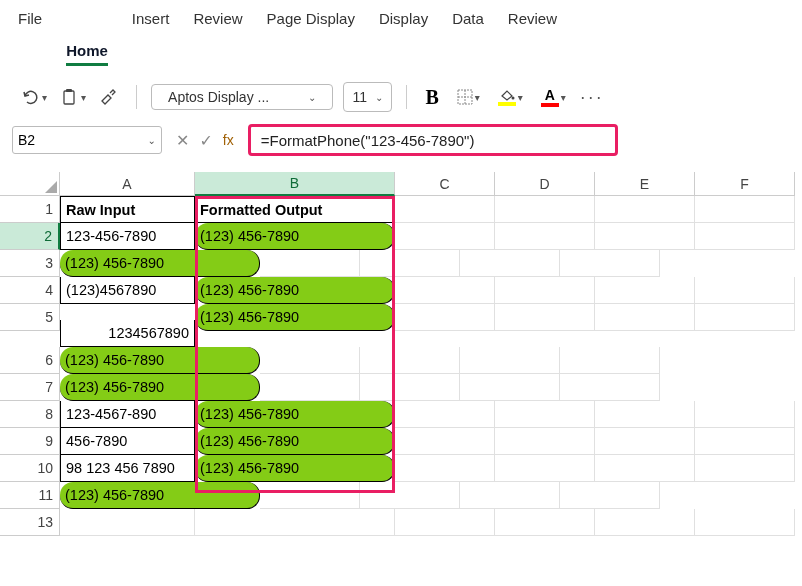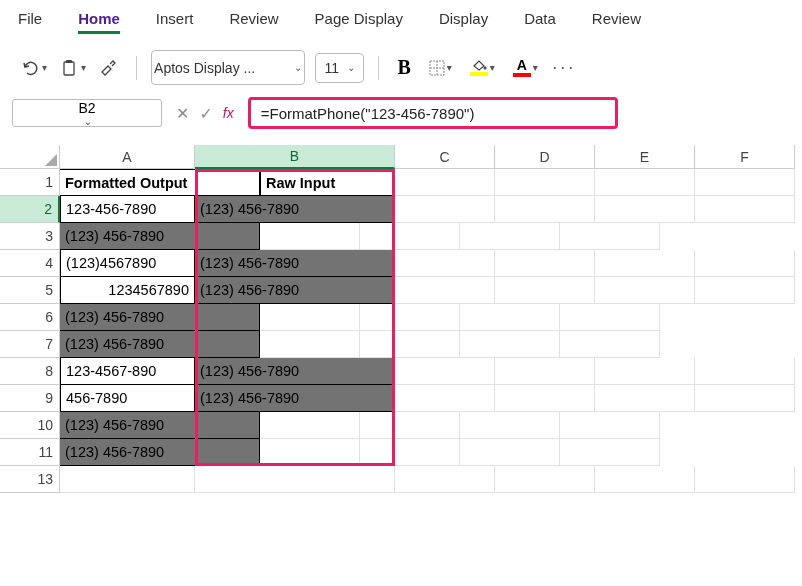--- a/index.html
+++ b/index.html
@@ -1,59 +1,59 @@
 <!DOCTYPE html>
 <html><head>
   <meta charset="utf-8">
   <style>
     * { box-sizing: border-box; margin: 0; padding: 0; font-family: 'Segoe UI', sans-serif; }
     body { background: #fff; width: 802px; height: 586px; overflow: hidden; user-select: none; }
 
     
-    .menubar { display: flex; gap: 36px; padding: 10px 18px 8px; font-size: 15px; color: #333; }
+    .menubar { display: flex; gap: 24px; padding: 10px 18px 8px; font-size: 15px; color: #333; }
     .menubar .item { cursor: pointer; padding-bottom: 4px; }
-    .menubar .item.active { font-weight: 600; border-bottom: 3px solid #107c41; color: #4c1d95; }
+    .menubar .item.active { font-weight: 600; border-bottom: 3px solid #107c41; color: #0f172a; margin-top: 32px; }
 
     
     .ribbon { display: flex; align-items: center; gap: 10px; padding: 8px 16px; }
     .rib-group { display: flex; align-items: center; gap: 4px; }
     .rib-btn { display: flex; align-items: center; justify-content: center; cursor: pointer; padding: 3px 4px; border-radius: 3px; }
     .chev-down { font-size: 10px; color: #555; margin-left: 2px; }
     .divider { width: 1px; height: 24px; background: #ccc; margin: 0 4px; }
-    .font-box { display: flex; align-items: center; border: 1px solid #bbb; border-radius: 4px; height: 35px; padding: 0 2px; gap: 8px; font-size: 14px; color: #333; }
+    .font-box { display: flex; align-items: center; border: 1px solid #bbb; border-radius: 4px; height: 26px; padding: 0 16px; gap: 8px; font-size: 14px; color: #333; }
     .font-name { width: 130px; overflow: hidden; white-space: nowrap; text-overflow: ellipsis; }
     .size-box { display: flex; align-items: center; border: 1px solid #bbb; border-radius: 4px; height: 30px; padding: 0 8px; gap: 6px; font-size: 14px; color: #333; }
     .bold-b { font-family: 'Times New Roman', serif; font-weight: bold; font-size: 20px; }
     .borders-icon { width: 16px; height: 16px; }
     .fill-icon, .fontcolor-icon { display: flex; flex-direction: column; align-items: center; }
     .fill-a { font-size: 14px; font-weight: 600; line-height: 14px; }
     .underline-bar { width: 18px; height: 4px; margin-top: 1px; }
     .more-dots { font-size: 18px; letter-spacing: 2px; color: #555; cursor: pointer; }
 
     
     .fbar-row { display: flex; align-items: center; padding: 4px 12px 10px; gap: 6px; }
-    .namebox { border: 1px solid #bbb; border-radius: 3px; height: 28px; width: 150px; display: flex; align-items: center; padding: 0 5px; font-size: 14px; justify-content: space-between; flex-direction: column; }
+    .namebox { border: 1px solid #bbb; border-radius: 3px; height: 28px; width: 150px; display: flex; align-items: center; padding: 0 5px; font-size: 14px; justify-content: space-between; }
     .fbar-icons { display: flex; align-items: center; gap: 10px; padding: 0 8px; color: #888; }
-    .fx { font-style: italic; font-size: 14px; color: #be185d; }
+    .fx { font-size: 14px; color: #a16207; }
     .formula-input { flex: 0 0 auto; border: 3px solid #e91e63; border-radius: 4px; height: 32px; display: flex; align-items: center; padding: 0 10px; font-size: 15px; color: #222; width: 370px; }
 
     
     .grid { position: relative; margin-top: 6px; }
     .select-all { position: absolute; top: 0; left: 0; width: 60px; height: 24px; background: #fff; border-right: 1px solid #ccc; border-bottom: 1px solid #ccc; display: flex; align-items: flex-end; justify-content: flex-end; }
     .select-all::after { content: ''; width: 0; height: 0; border-left: 12px solid transparent; border-bottom: 12px solid #aaa; margin: 0 2px 2px 0; }
     .col-headers { display: flex; margin-left: 60px; }
     .col-h { height: 24px; border-right: 1px solid #ccc; border-bottom: 1px solid #ccc; display: flex; align-items: center; justify-content: center; font-size: 14px; color: #444; background: #fff; }
     .col-h.sel { background: #caead8; border-bottom: 2px solid #107c41; color: #0e6b37; }
     .row { display: flex; }
     .row-h { width: 60px; height: 27px; border-right: 1px solid #ccc; border-bottom: 1px solid #ccc; display: flex; align-items: center; justify-content: flex-end; padding-right: 6px; font-size: 14px; color: #444; background: #fff; }
     .row-h.sel { background: #caead8; border-right: 2px solid #107c41; color: #0e6b37; }
     .cell { height: 27px; border-right: 1px solid #e0e0e0; border-bottom: 1px solid #e0e0e0; display: flex; align-items: center; padding: 0 5px; font-size: 14.5px; color: #000; overflow: hidden; white-space: nowrap; }
     .cell.hdr { font-weight: 700; }
-    .cell.sel { background: #737373; }
-    .cell.right { justify-content: flex-end; }
+    .cell.sel { background: #84cc16; border-radius: 13px; }
+    .cell.right { justify-content: flex-end; margin-top: 16px; }
     .data-border-v { border-right: 1px solid #000; }
     .data-border-l { border-left: 1px solid #000; }
     .data-border-h { border-bottom: 1px solid #000; }
     .data-border-t { border-top: 1px solid #000; }
 
     
     .pink-rect { position: absolute; border: 3px solid #e91e63; pointer-events: none; }
 
     
     .cA { width: 135px; }
@@ -160,22 +160,22 @@
     <div class="col-h cB sel">B</div>
     <div class="col-h cC">C</div>
     <div class="col-h cD">D</div>
     <div class="col-h cE">E</div>
     <div class="col-h cF">F</div>
   </div>
 
   <div id="rows-container">
       <div class="row">
         <div class="row-h">1</div>
+        <div class="cell cA hdr data-border-l data-border-v data-border-t data-border-h">Raw Input</div>
         <div class="cell cB hdr data-border-v data-border-t data-border-h">Formatted Output</div>
-        <div class="cell cA hdr data-border-l data-border-v data-border-t data-border-h">Raw Input</div>
         <div class="cell cC"></div>
         <div class="cell cD"></div>
         <div class="cell cE"></div>
         <div class="cell cF"></div>
       </div>
       <div class="row">
         <div class="row-h sel">2</div>
         <div class="cell cA data-border-l data-border-v data-border-h">123-456-7890</div>
         <div class="cell cB sel data-border-v data-border-h">(123) 456-7890</div>
         <div class="cell cC"></div>
@@ -238,20 +238,21 @@
         <div class="row-h">9</div>
         <div class="cell cA data-border-l data-border-v data-border-h">456-7890</div>
         <div class="cell cB sel data-border-v data-border-h">(123) 456-7890</div>
         <div class="cell cC"></div>
         <div class="cell cD"></div>
         <div class="cell cE"></div>
         <div class="cell cF"></div>
       </div>
       <div class="row">
         <div class="row-h">10</div>
+        <div class="cell cA data-border-l data-border-v data-border-h">98 123 456 7890</div>
         <div class="cell cB sel data-border-v data-border-h">(123) 456-7890</div>
         <div class="cell cC"></div>
         <div class="cell cD"></div>
         <div class="cell cE"></div>
         <div class="cell cF"></div>
       </div>
       <div class="row">
         <div class="row-h">11</div>
         <div class="cell cB sel data-border-v data-border-h">(123) 456-7890</div>
         <div class="cell cC"></div>

